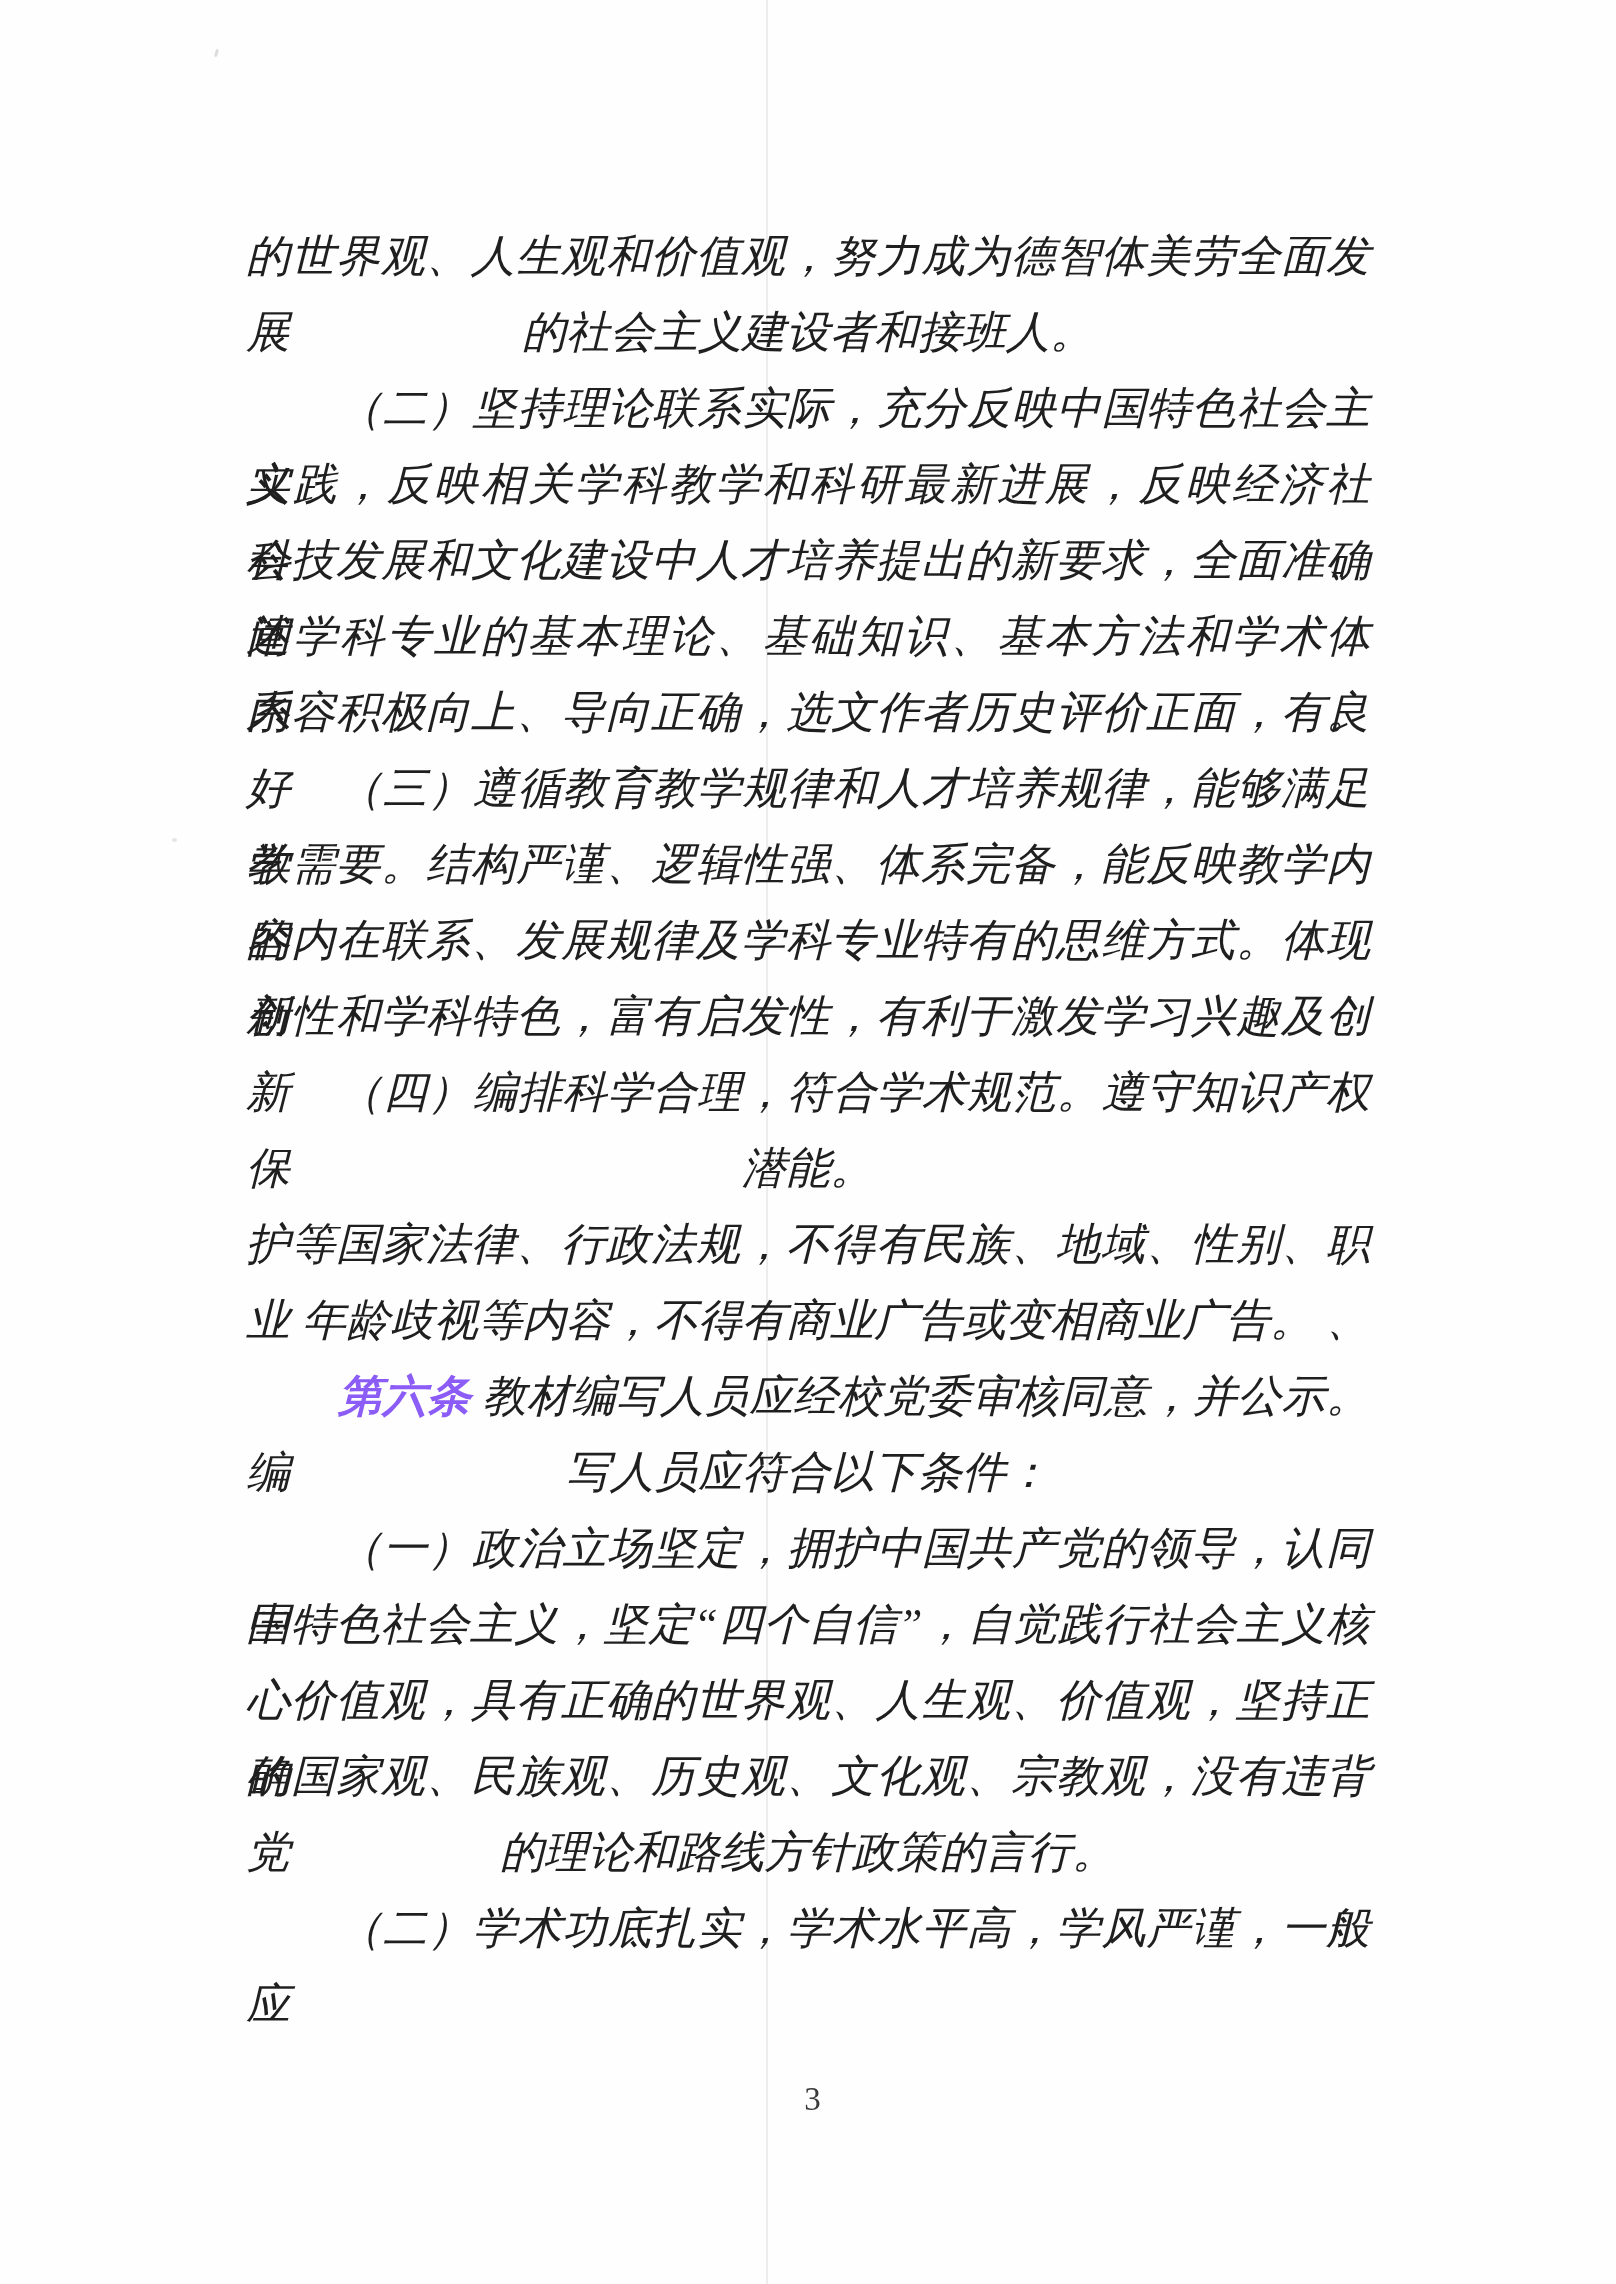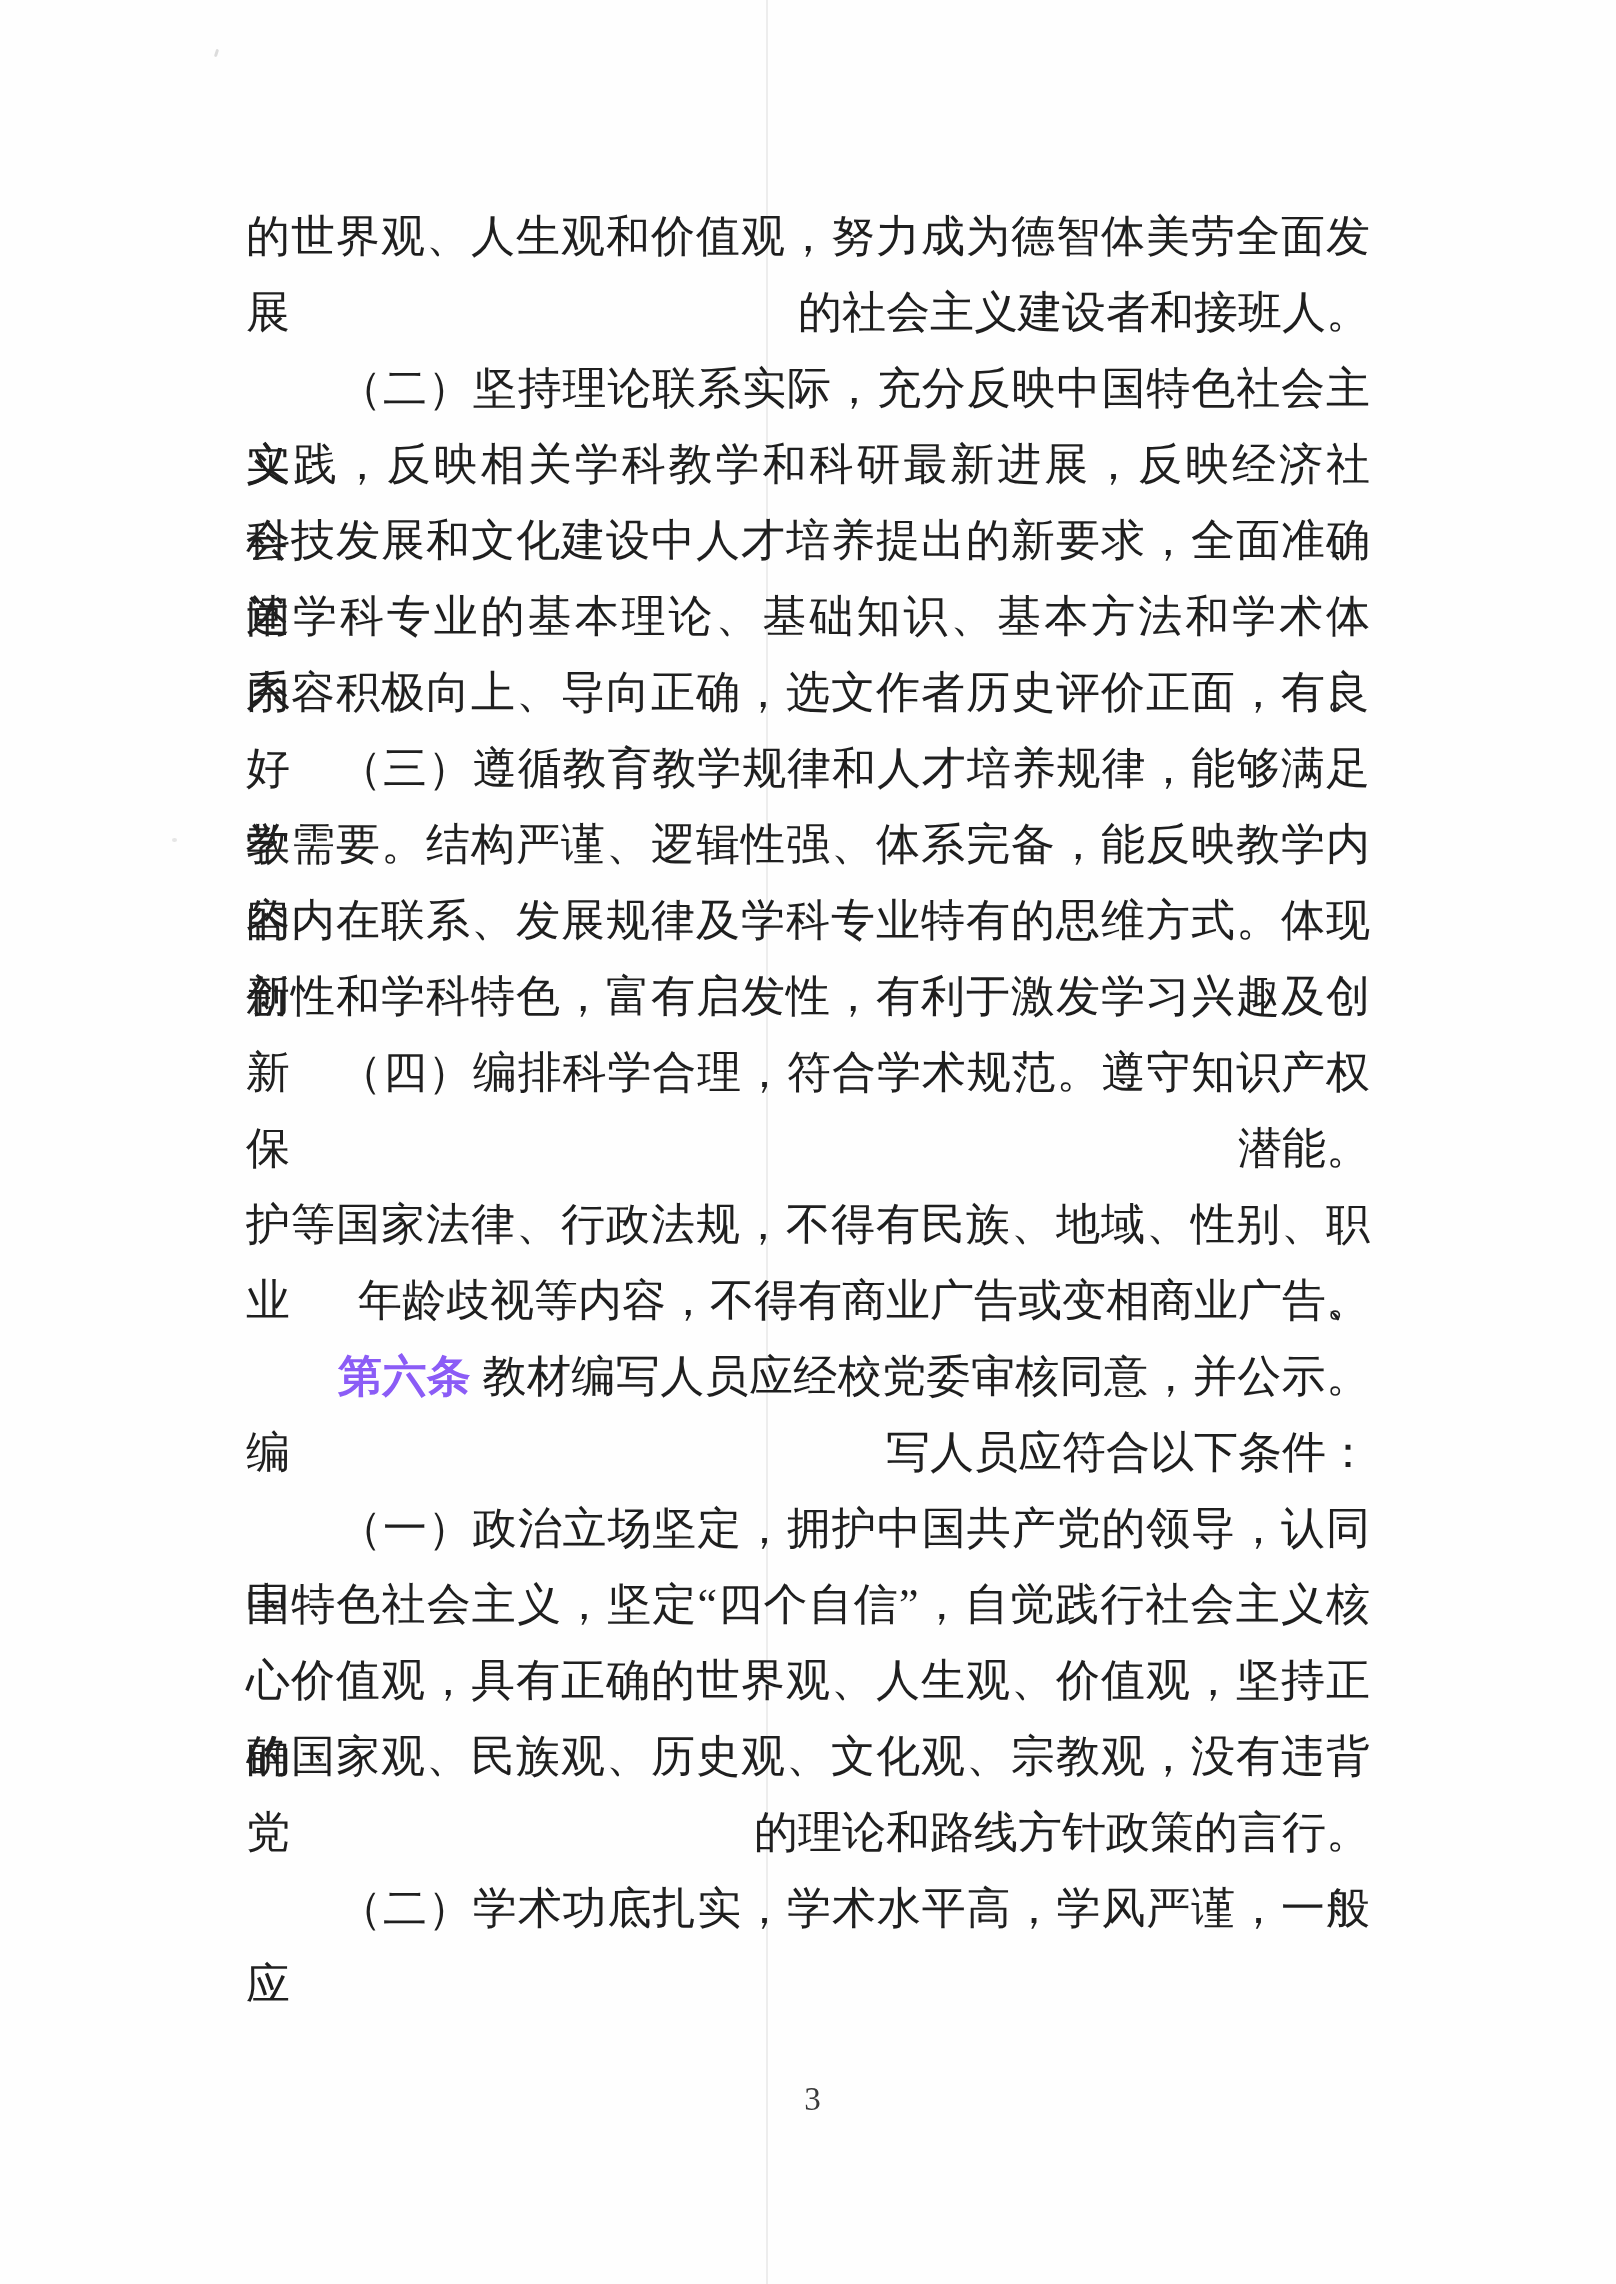--- a/index.html
+++ b/index.html
@@ -40,29 +40,30 @@
     left: 172px;
     top: 838px;
     width: 4.7px;
     height: 4px;
     background: #e6e6e6;
     border-radius: 50%;
   }
   .text-body {
     position: absolute;
     left: 246px;
-    top: 199px;
+    top: 219px;
     width: 1124px;
+    font-style: italic;
   }
   .line {
     height: 76px;
     line-height: 76px;
     font-size: 44px;
     letter-spacing: 0;
-    text-align: right;
+    text-align: center;
     white-space: normal;
   }
   .line.justify {
     text-align: justify;
     text-align-last: justify;
   }
   .line.indent {
     text-indent: 92px;
   }
   .line b {

